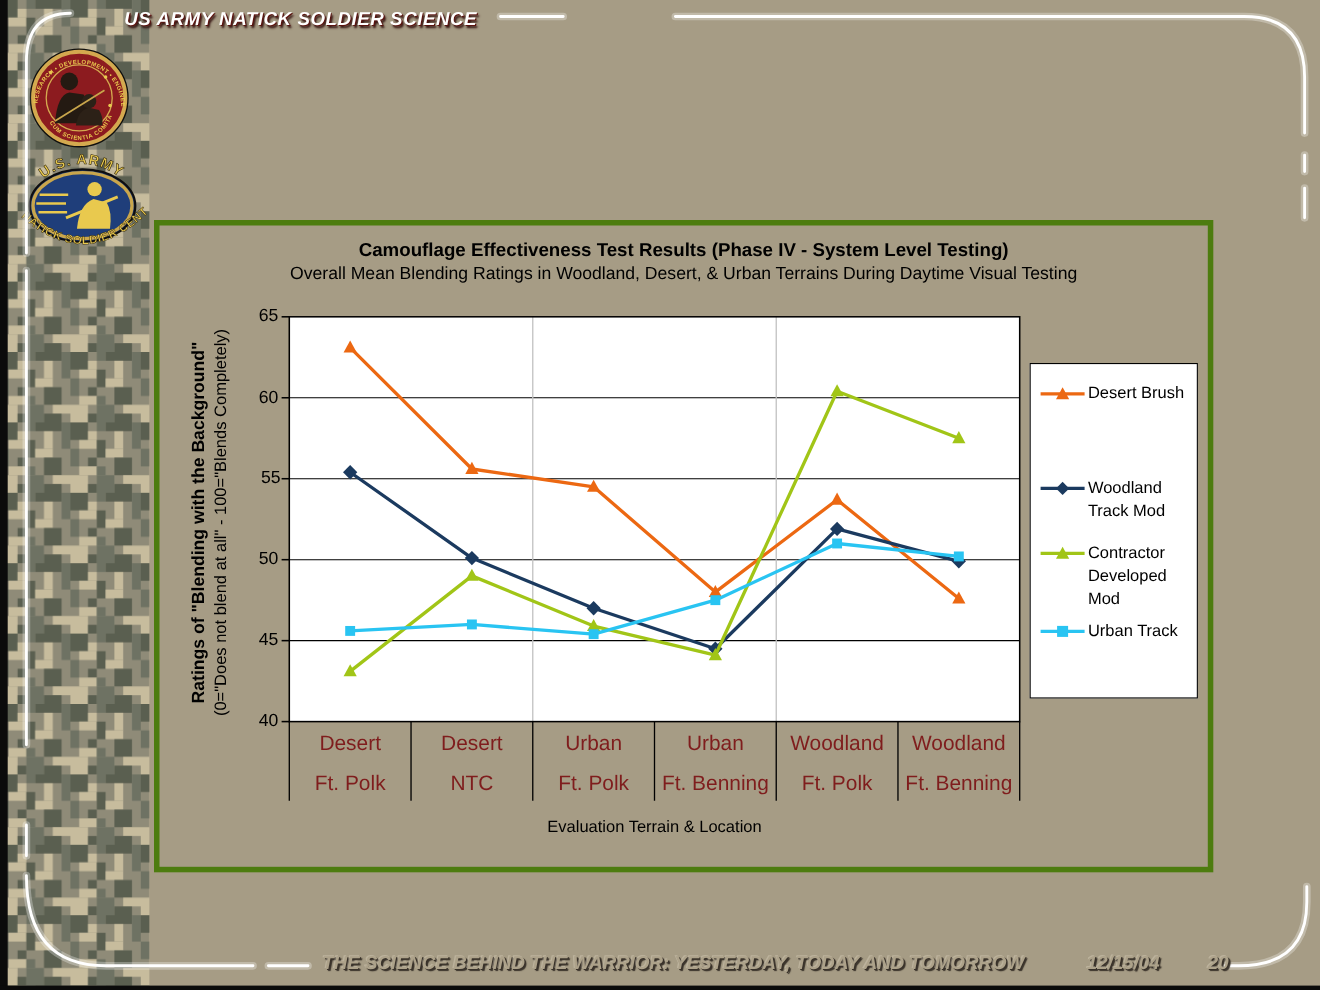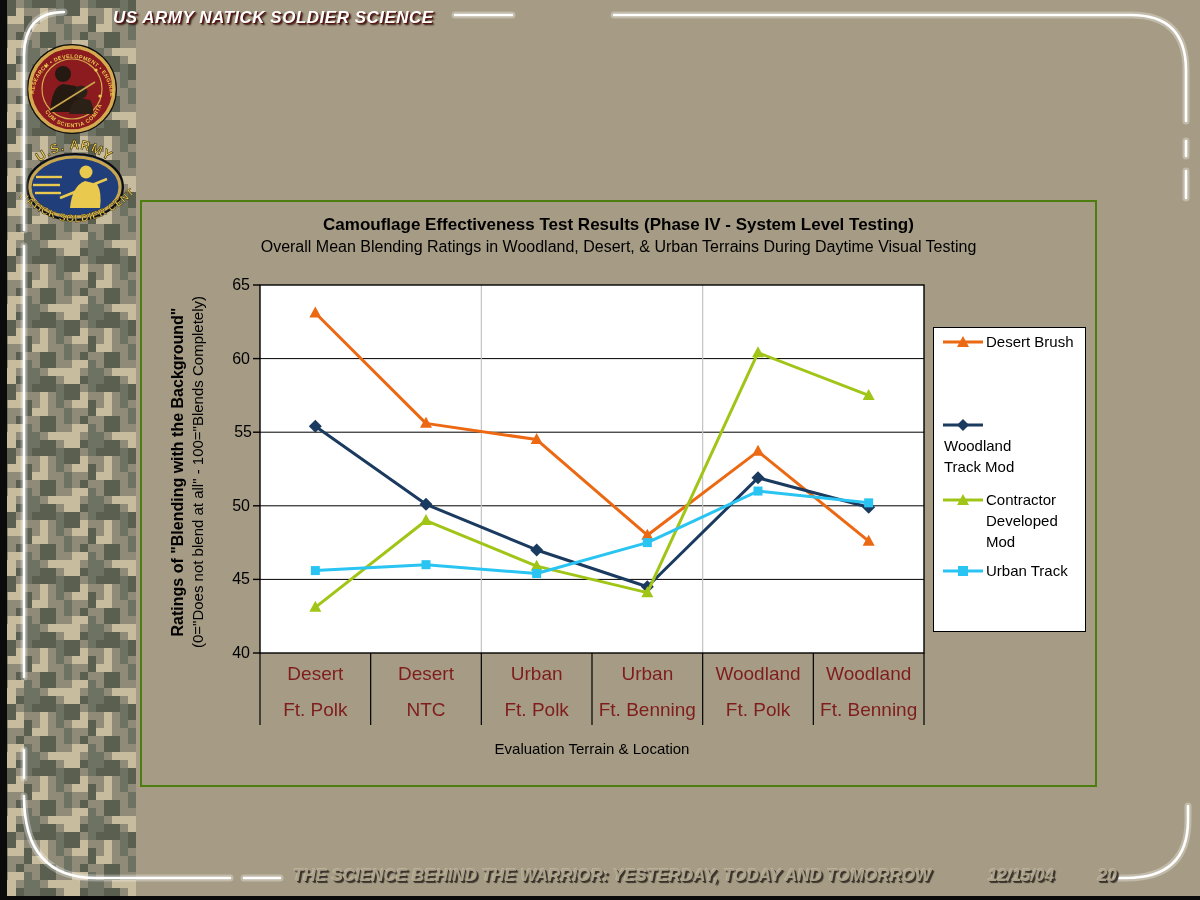--- a/index.html
+++ b/index.html
@@ -20,21 +20,21 @@
     white-space:nowrap;
   }
   .slide-title{
     position:absolute;left:142px;top:58px;z-index:30;
     font-size:52px;font-weight:800;letter-spacing:-1px;
     color:#EDE6D3;text-shadow:4px 4px 1px #141414;
     white-space:nowrap;
   }
   .chart{
     position:absolute;left:140px;top:200px;width:953px;height:583px;z-index:30;
-    border:2px solid #4d7c0f;background:#A69C85;
+    border:5px solid #4d7c0f;background:#A69C85;
   }
   .chart-title{
     position:absolute;left:0;top:13px;width:100%;text-align:center;
     font-size:17px;font-weight:bold;color:#000;
   }
   .chart-subtitle{
     position:absolute;left:0;top:36px;width:100%;text-align:center;
     font-size:16px;color:#000;
   }
   .ylabel-wrap{
@@ -237,28 +237,28 @@
         <div class="ytick" style="left: 76px; width: 32px; top: 147.6px;">60</div>
         <div class="ytick" style="left: 78px; width: 32px; top: 221.2px; text-align: right;">55</div>
         <div class="ytick" style="left: 76px; width: 32px; top: 294.8px;">50</div>
         <div class="ytick" style="left: 76px; width: 32px; top: 368.4px;">45</div>
         <div class="ytick" style="left: 76px; width: 32px; top: 442px;">40</div>
       </div>
 
     <div class="xaxis-title">Evaluation Terrain &amp; Location</div>
 
     <div class="legend" id="legend">
-        <div class="legend-item" style="top: 3px;">
+        <div class="legend-item" style="top: 16px;">
           <svg width="42" height="20">
             <line x1="1" y1="10" x2="41" y2="10" stroke="#EC6812" stroke-width="3"></line>
             <polygon points="21,4 15,15 27,15" fill="#EC6812"></polygon>
           </svg>
           <div class="legend-label">Desert Brush</div>
         </div>
-        <div class="legend-item" style="top: 86px; flex-direction: column;">
+        <div class="legend-item" style="top: 102px;">
           <svg width="42" height="20">
             <line x1="1" y1="10" x2="41" y2="10" stroke="#1B3A5F" stroke-width="3"></line>
             <polygon points="21,4 27,10 21,16 15,10" fill="#1B3A5F"></polygon>
           </svg>
           <div class="legend-label">Woodland Track Mod</div>
         </div>
         <div class="legend-item" style="top: 161px;">
           <svg width="42" height="20">
             <line x1="1" y1="10" x2="41" y2="10" stroke="#A1C517" stroke-width="3"></line>
             <polygon points="21,4 15,15 27,15" fill="#A1C517"></polygon>

